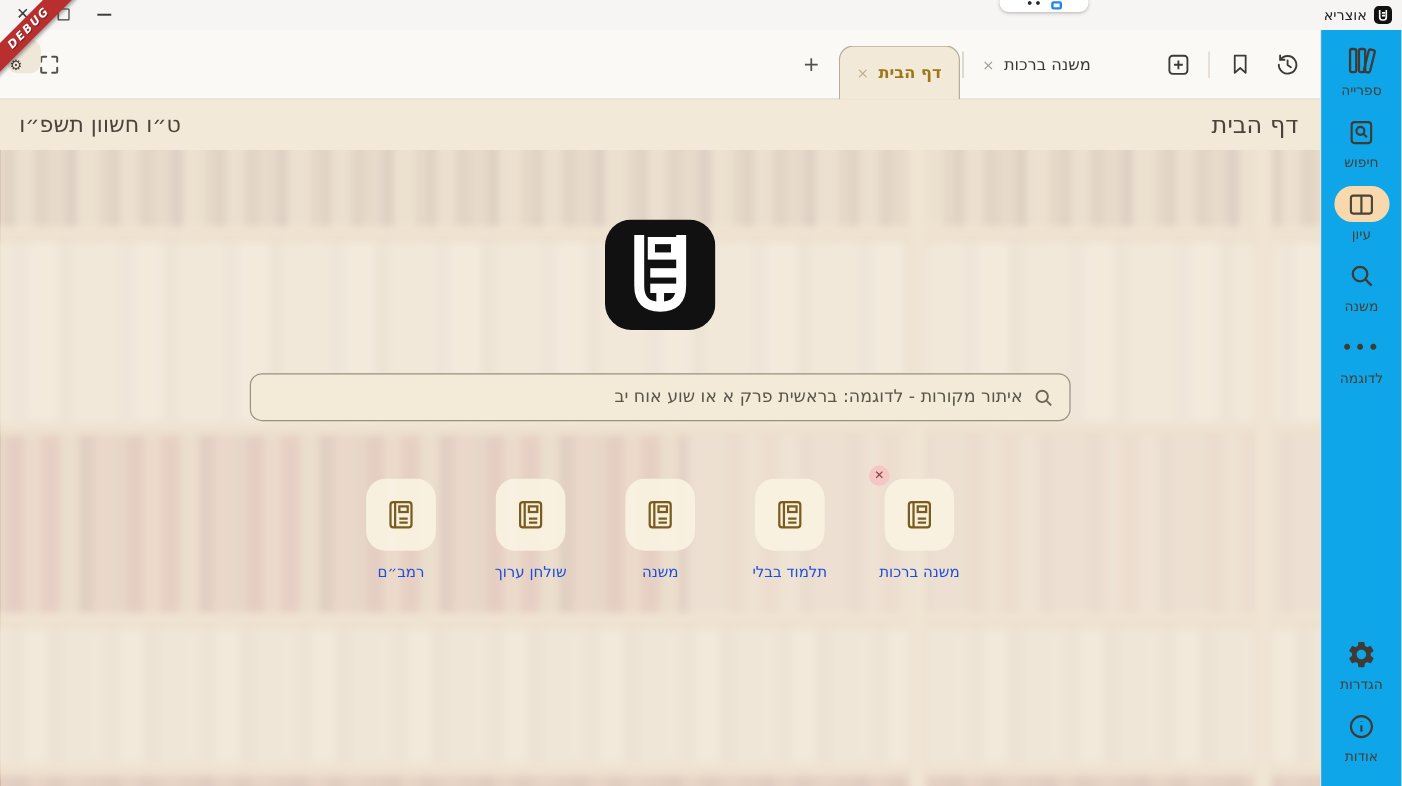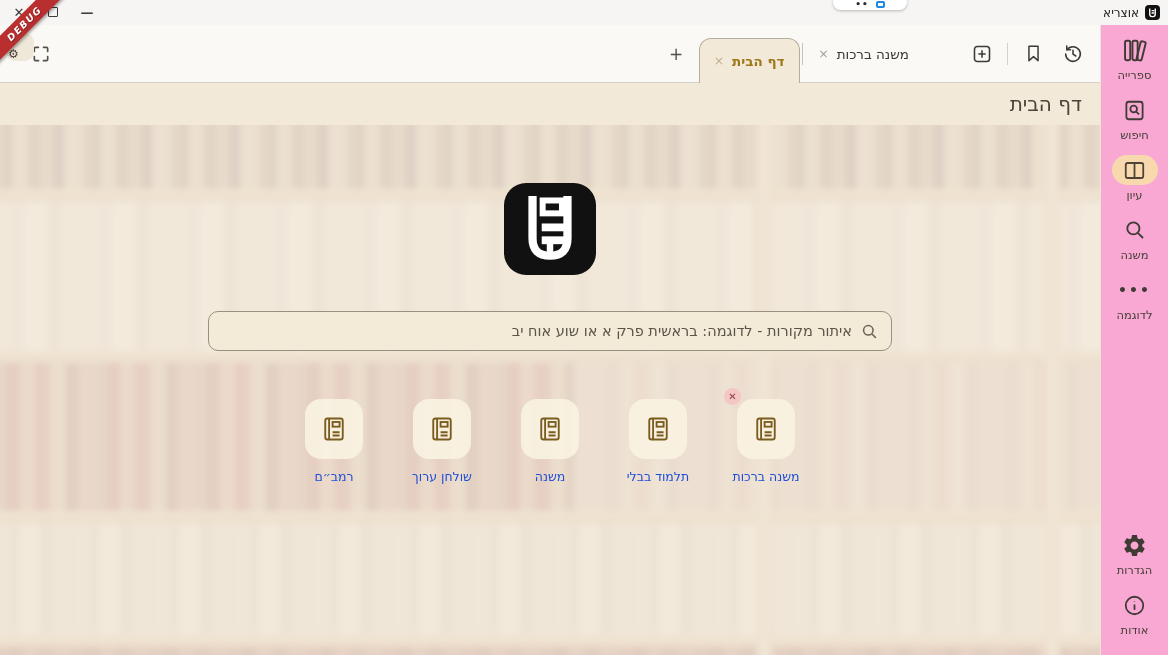--- a/index.html
+++ b/index.html
@@ -19,21 +19,21 @@
   
   .flutter-pill { position:absolute; top:-5px; left:833px; width:74px; height:15px; background:#fff; border-radius:8px;
     box-shadow:0 1px 3px rgba(0,0,0,.25); display:flex; align-items:flex-end; justify-content:center; gap:7px; padding-bottom:2px; z-index:60; }
   .flutter-pill .dots { font-size:9px; color:#2b2b2b; letter-spacing:1px; line-height:8px; font-weight:bold; }
   .flutter-pill .bluebit { width:9px; height:7px; border:2px solid #1e88e5; border-radius:2px; }
 
   
   .app { position:absolute; top:25px; left:0; right:0; bottom:0; display:flex; direction:rtl; }
 
   
-  .sidebar { width:68px; background:#f9a8d4; border-left:1px solid #eae3d8; display:flex; flex-direction:column; align-items:center; padding-top:10px; padding-bottom:18px; z-index:5; }
+  .sidebar { width:68px; background:#0ea5e9; border-left:1px solid #eae3d8; display:flex; flex-direction:column; align-items:center; padding-top:10px; padding-bottom:18px; z-index:5; }
   .side-item { width:64px; display:flex; flex-direction:column; align-items:center; gap:3px; margin-bottom:13px; cursor:pointer; }
   .side-item .ic { width:46px; height:30px; display:flex; align-items:center; justify-content:center; border-radius:15px; }
   .side-item .ic.active { background:#f8d9ad; }
   .side-item .lbl { font-size:11.5px; color:#464036; white-space:nowrap; }
   .side-spacer { flex:1; }
   .ellipsis { font-size:14px; font-weight:bold; color:#3f3a33; letter-spacing:2px; line-height:10px; }
 
   
   .main { flex:1; display:flex; flex-direction:column; position:relative; min-width:0; }
 
@@ -271,20 +271,21 @@
           </svg>
       </div>
 
       <div class="corner-btn">
         <span class="gearlet">⚙</span>
       </div>
     </div>
 
     <div class="page-header">
       <div class="ph-title">דף הבית</div>
+      <div class="ph-date">ט״ו חשוון תשפ״ו</div>
     </div>
 
     <div class="content">
       <div class="bg-blur">
         <div class="bg-row books1"></div>
         <div class="bg-shelf sh1"></div>
         <div class="bg-row books2"></div>
         <div class="bg-shelf sh2"></div>
         <div class="bg-row books3"></div>
         <div class="bg-row books3b"></div>

